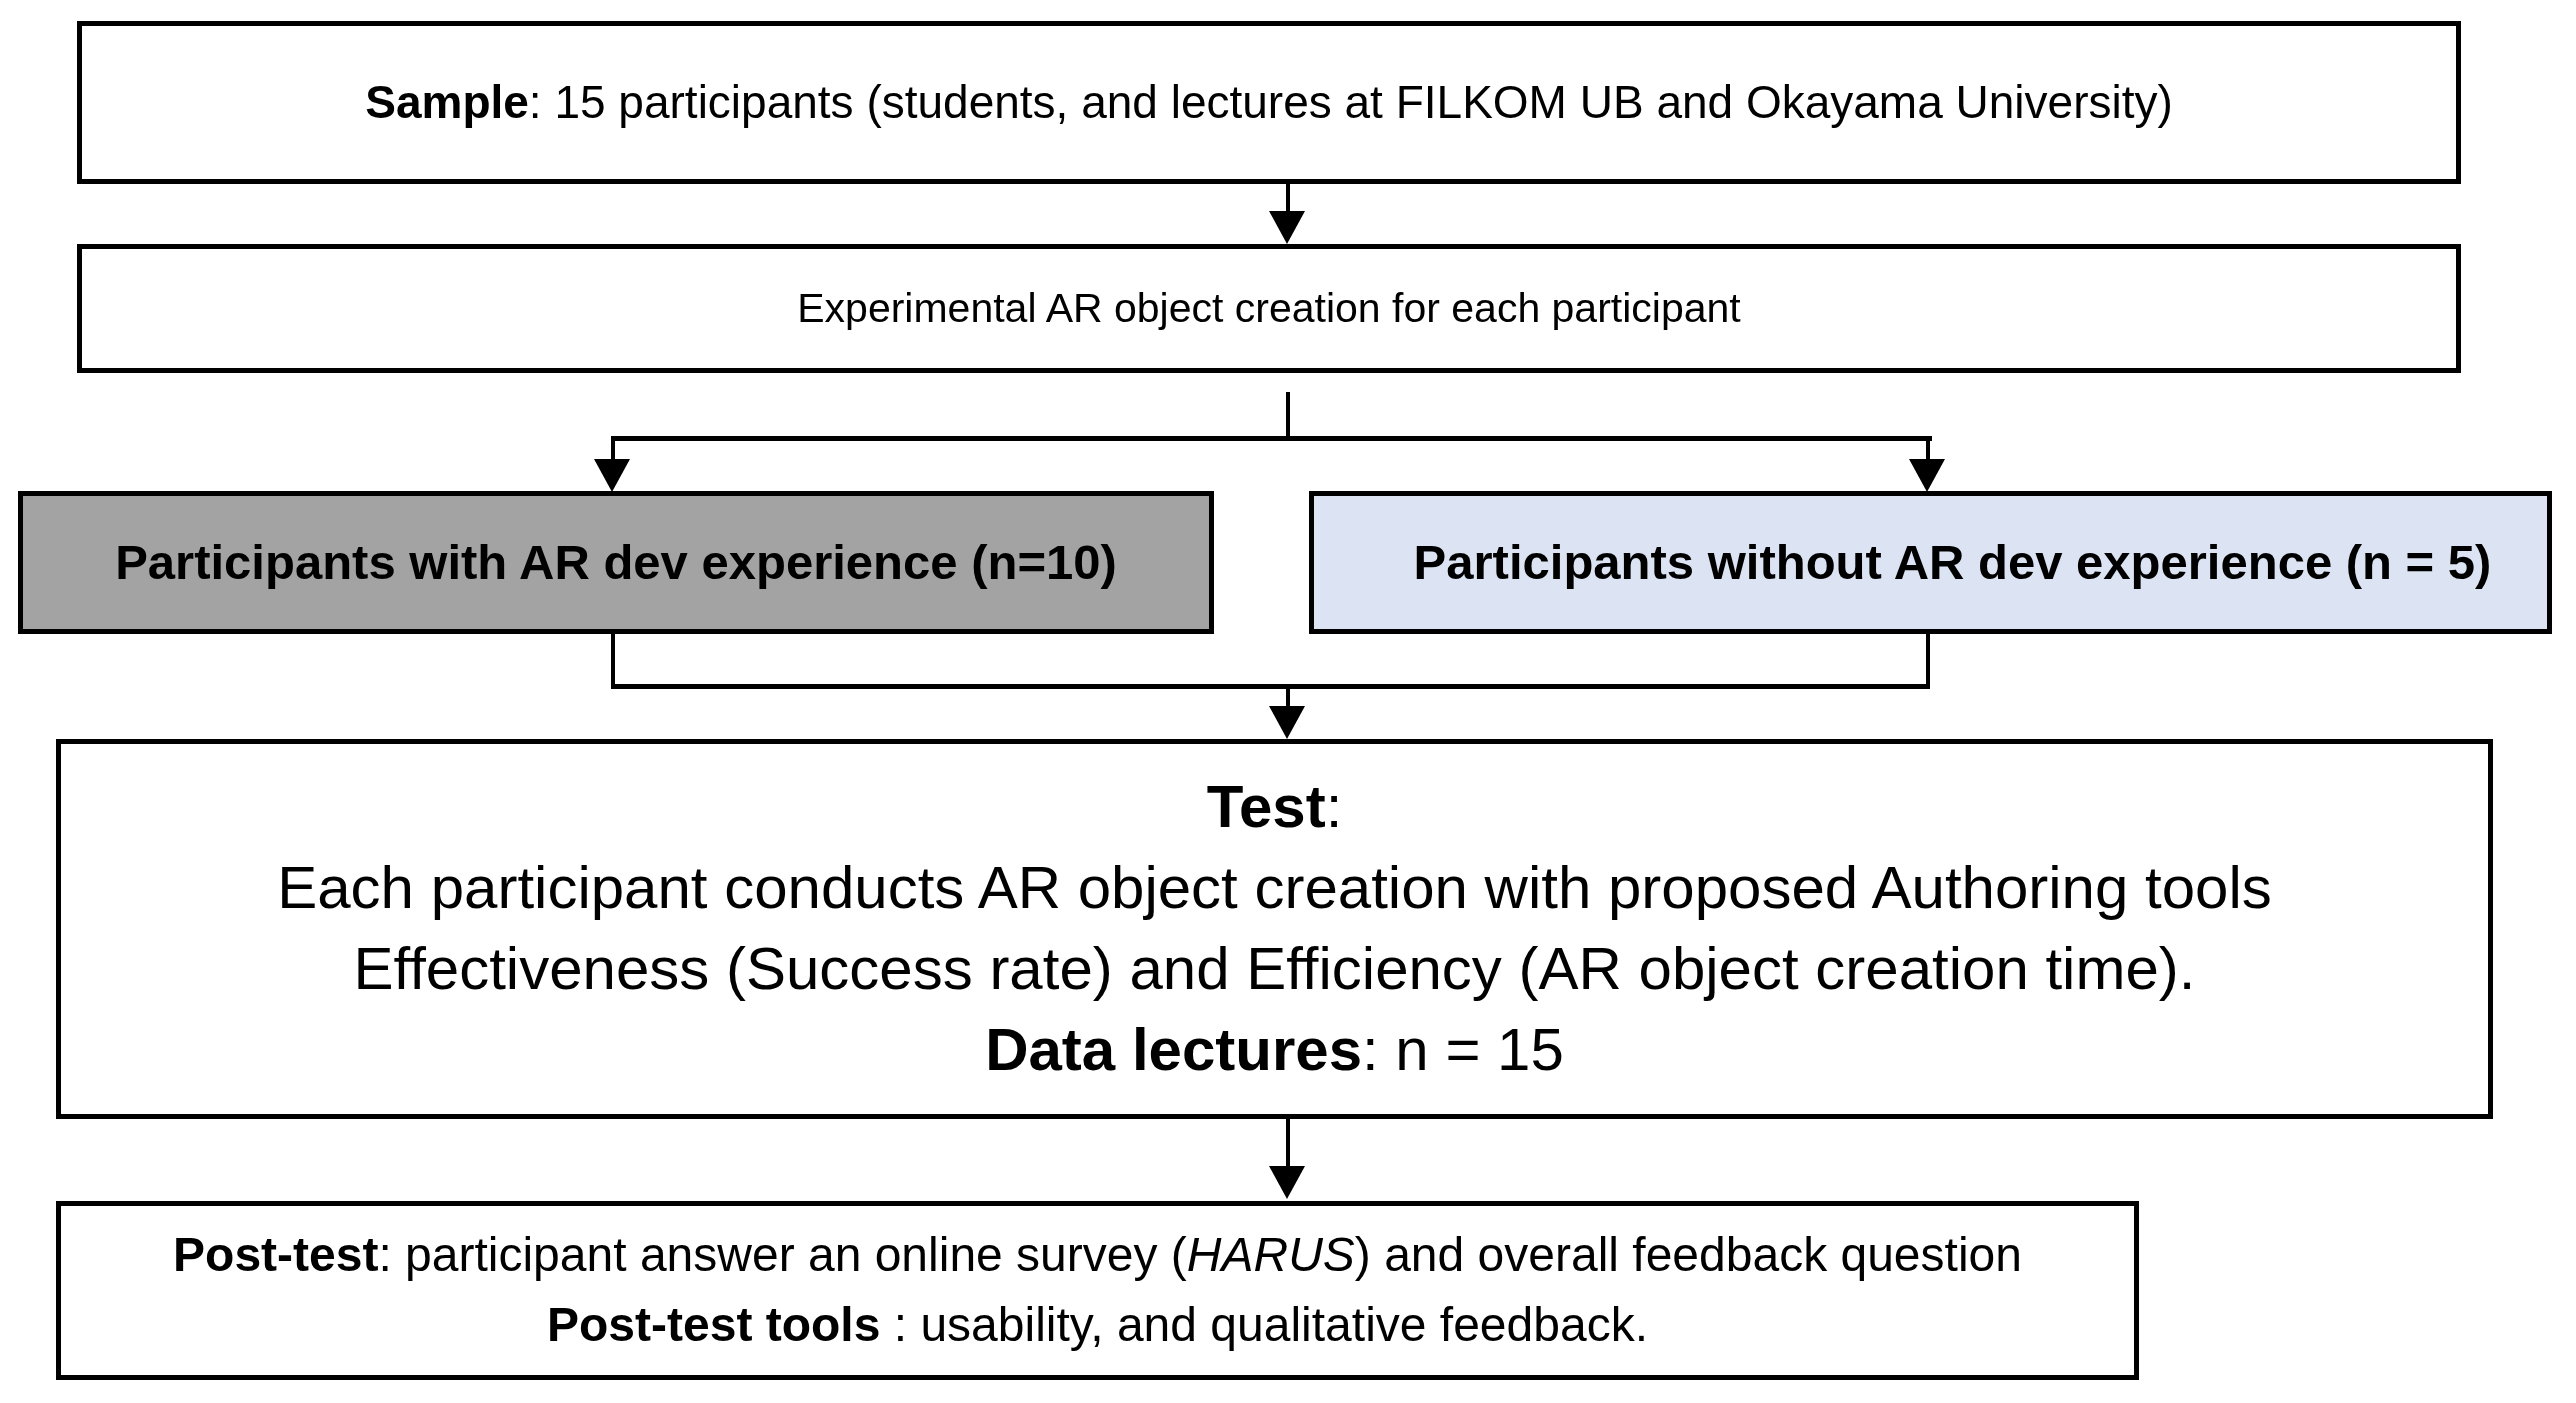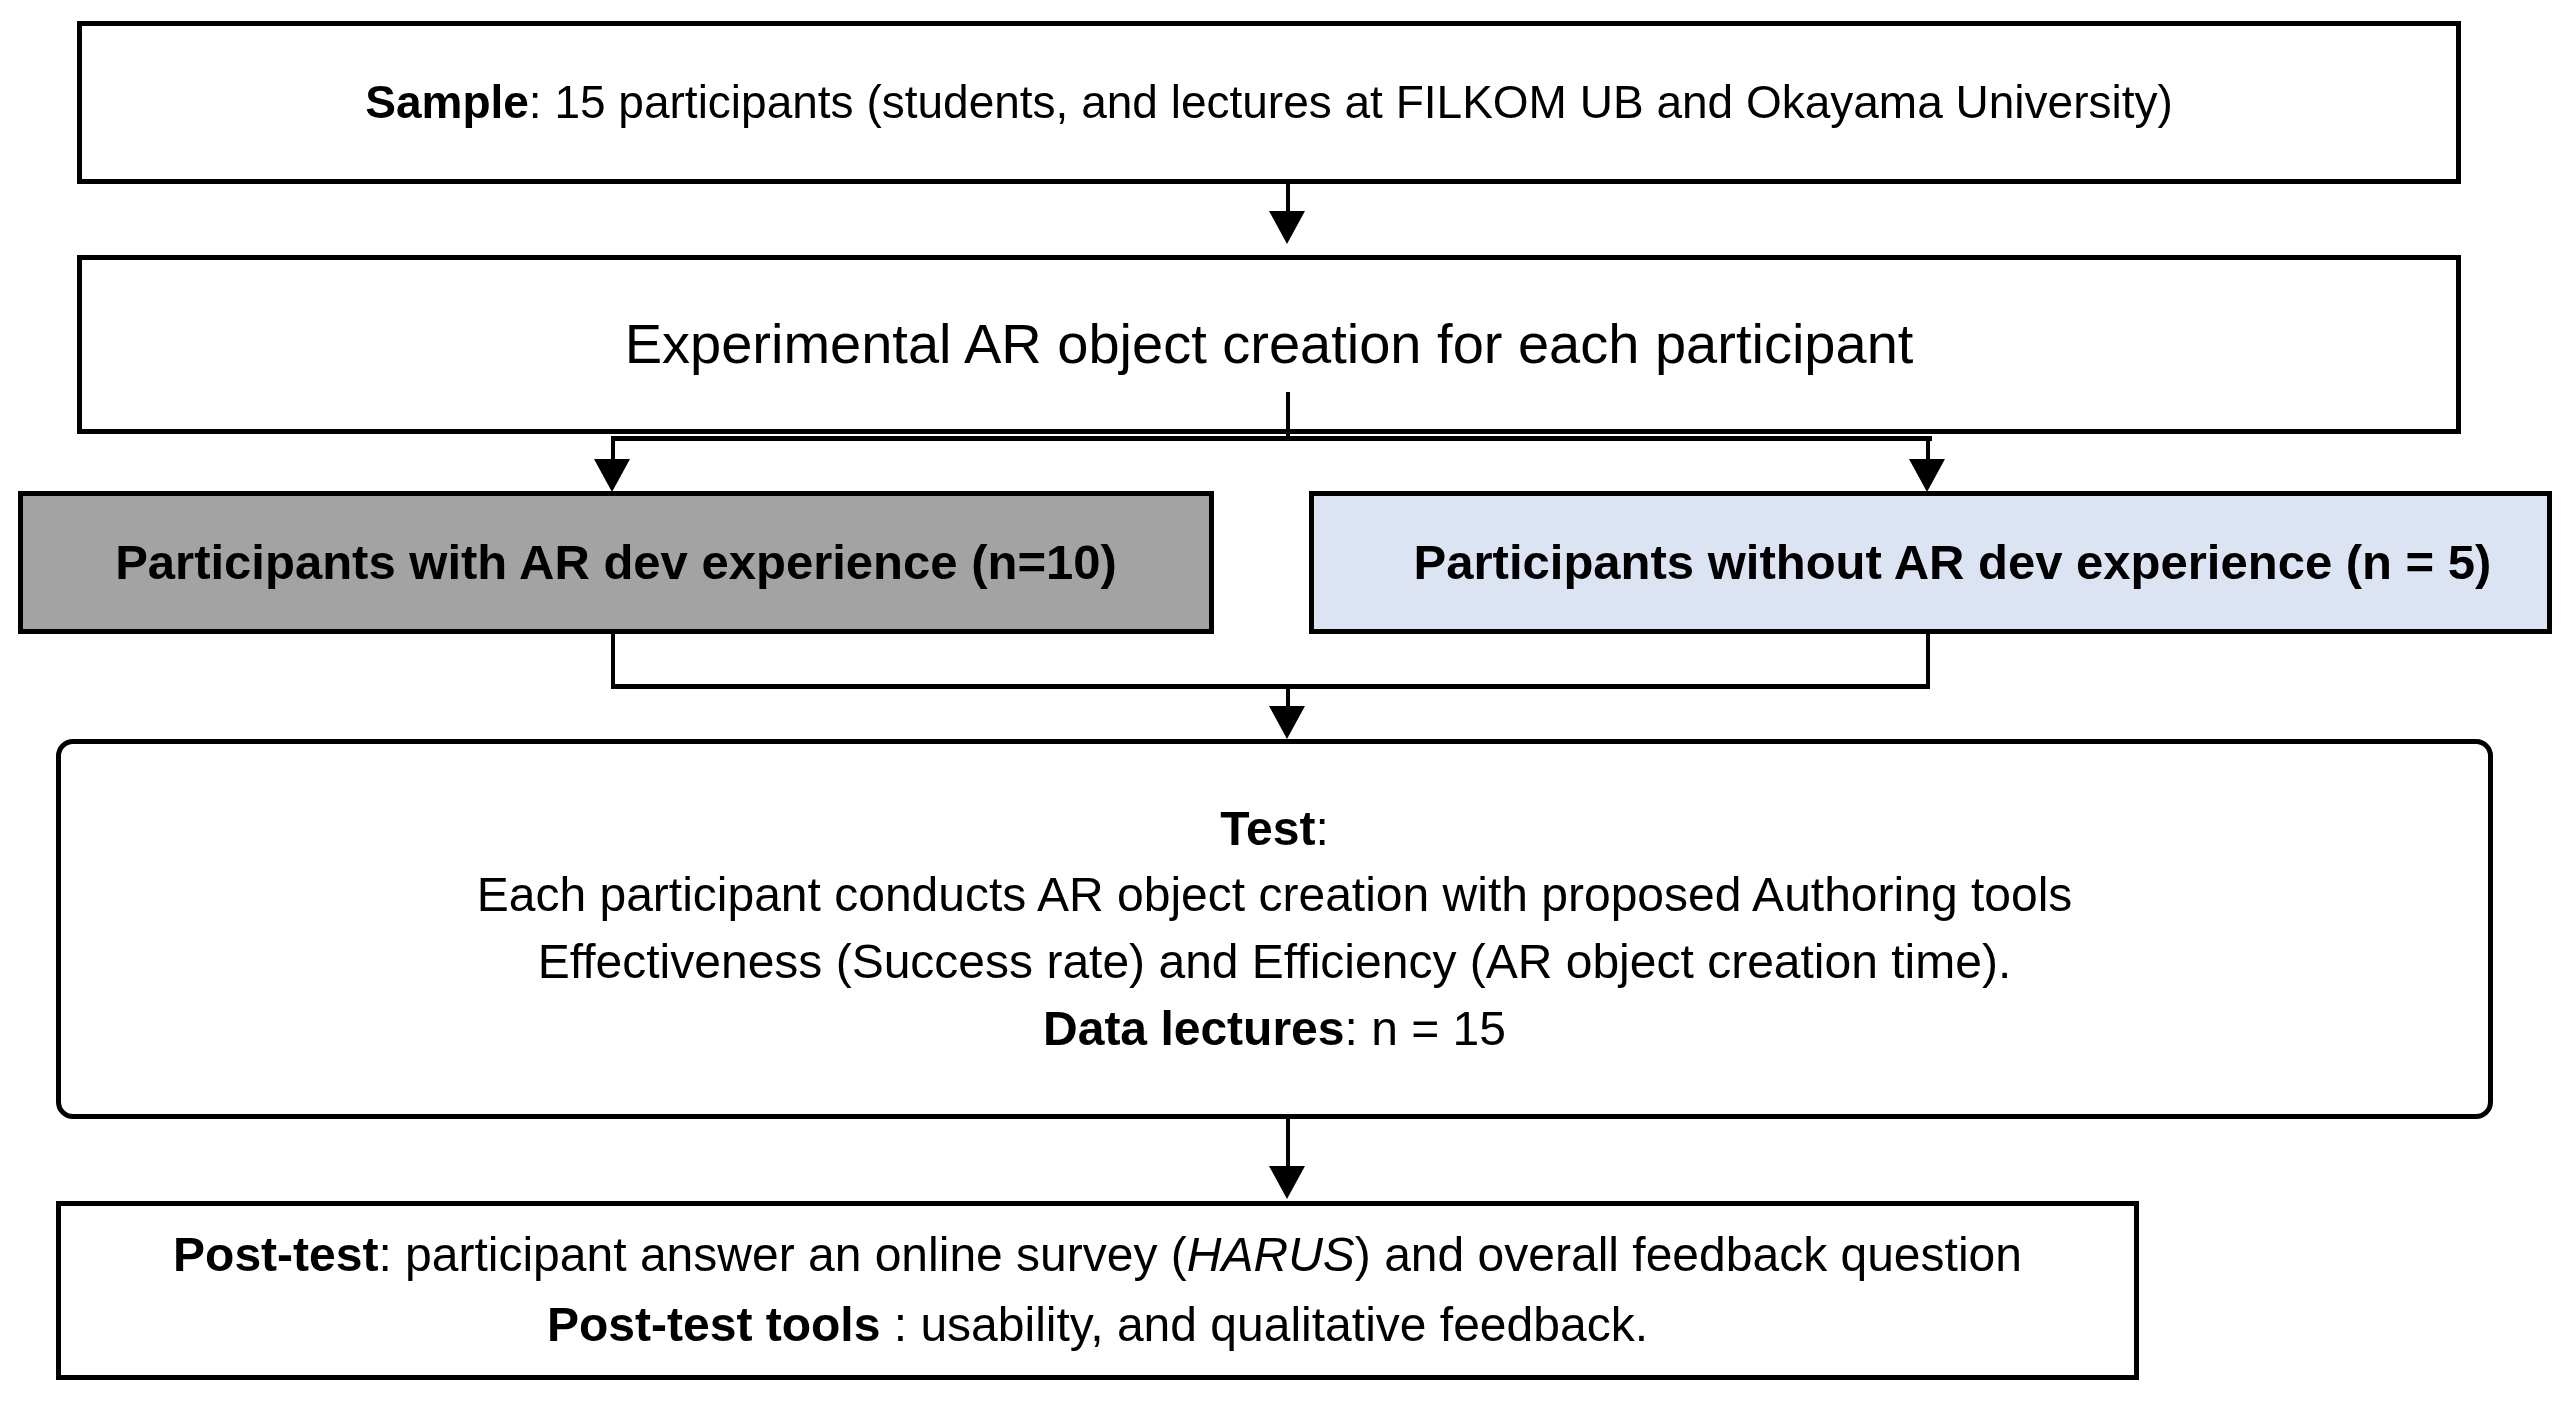--- a/index.html
+++ b/index.html
@@ -41,42 +41,40 @@
   }
 
   
   #node-sample {
     left: 77px;  top: 20.6px;
     width: 2384px; height: 163px;
     font-size: 46px;
   }
   #node-experiment {
     left: 77px;  top: 244px;
-    width: 2384px; height: 179px;
-    font-size: 56px;
-    margin-top: 11px;
+    width: 2384px; height: 129px;
+    font-size: 41px;
   }
   #node-group-with {
     left: 18px;  top: 491px;
     width: 1196px; height: 143px;
     font-size: 49px;
     font-weight: bold;
   }
   #node-group-without {
     left: 1309px; top: 491px;
     width: 1243px; height: 143px;
     font-size: 49px;
     font-weight: bold;
     padding-left: 44px;
   }
   #node-test {
     left: 56px;  top: 739px;
     width: 2437px; height: 380px;
-    font-size: 48px;
-    border-radius: 17px;
+    font-size: 60px;
   }
   #node-test .line { margin: 5px 0; }
   #node-posttest {
     left: 56px;  top: 1201px;
     width: 2083px; height: 179px;
     font-size: 48px;
   }
   #node-posttest .line { margin: 6.6px 0; }
 
   strong { font-weight: bold; }

